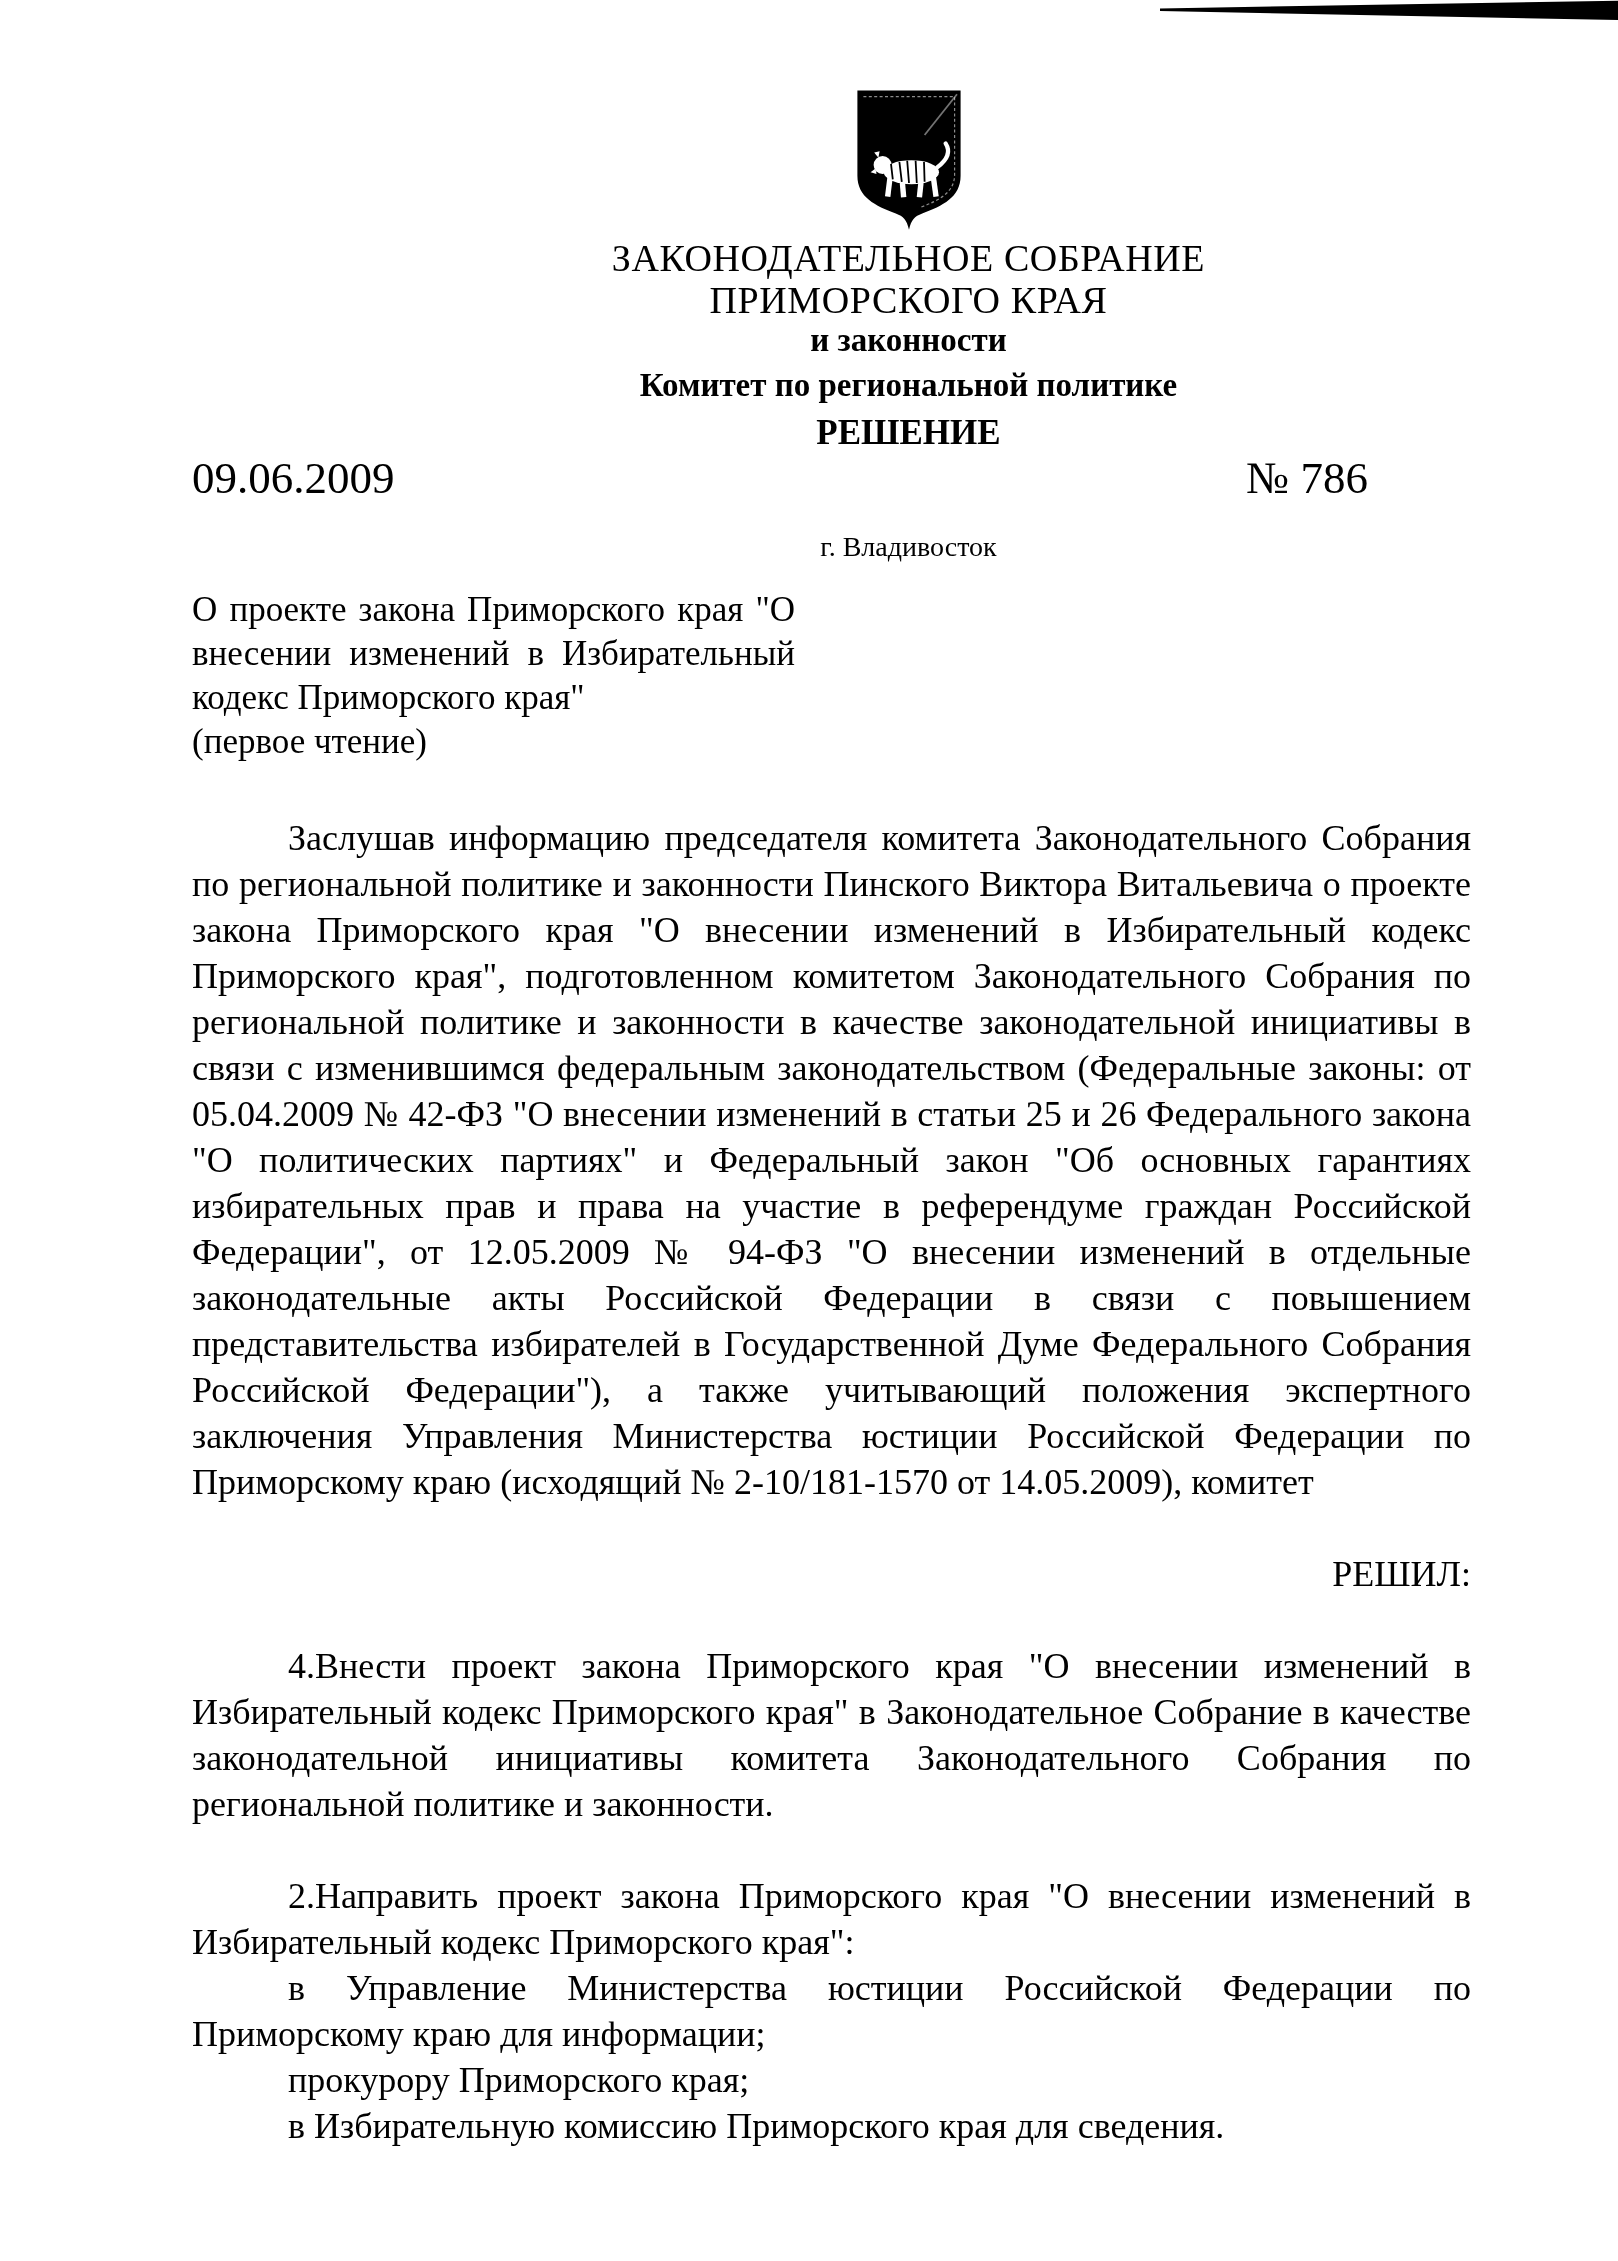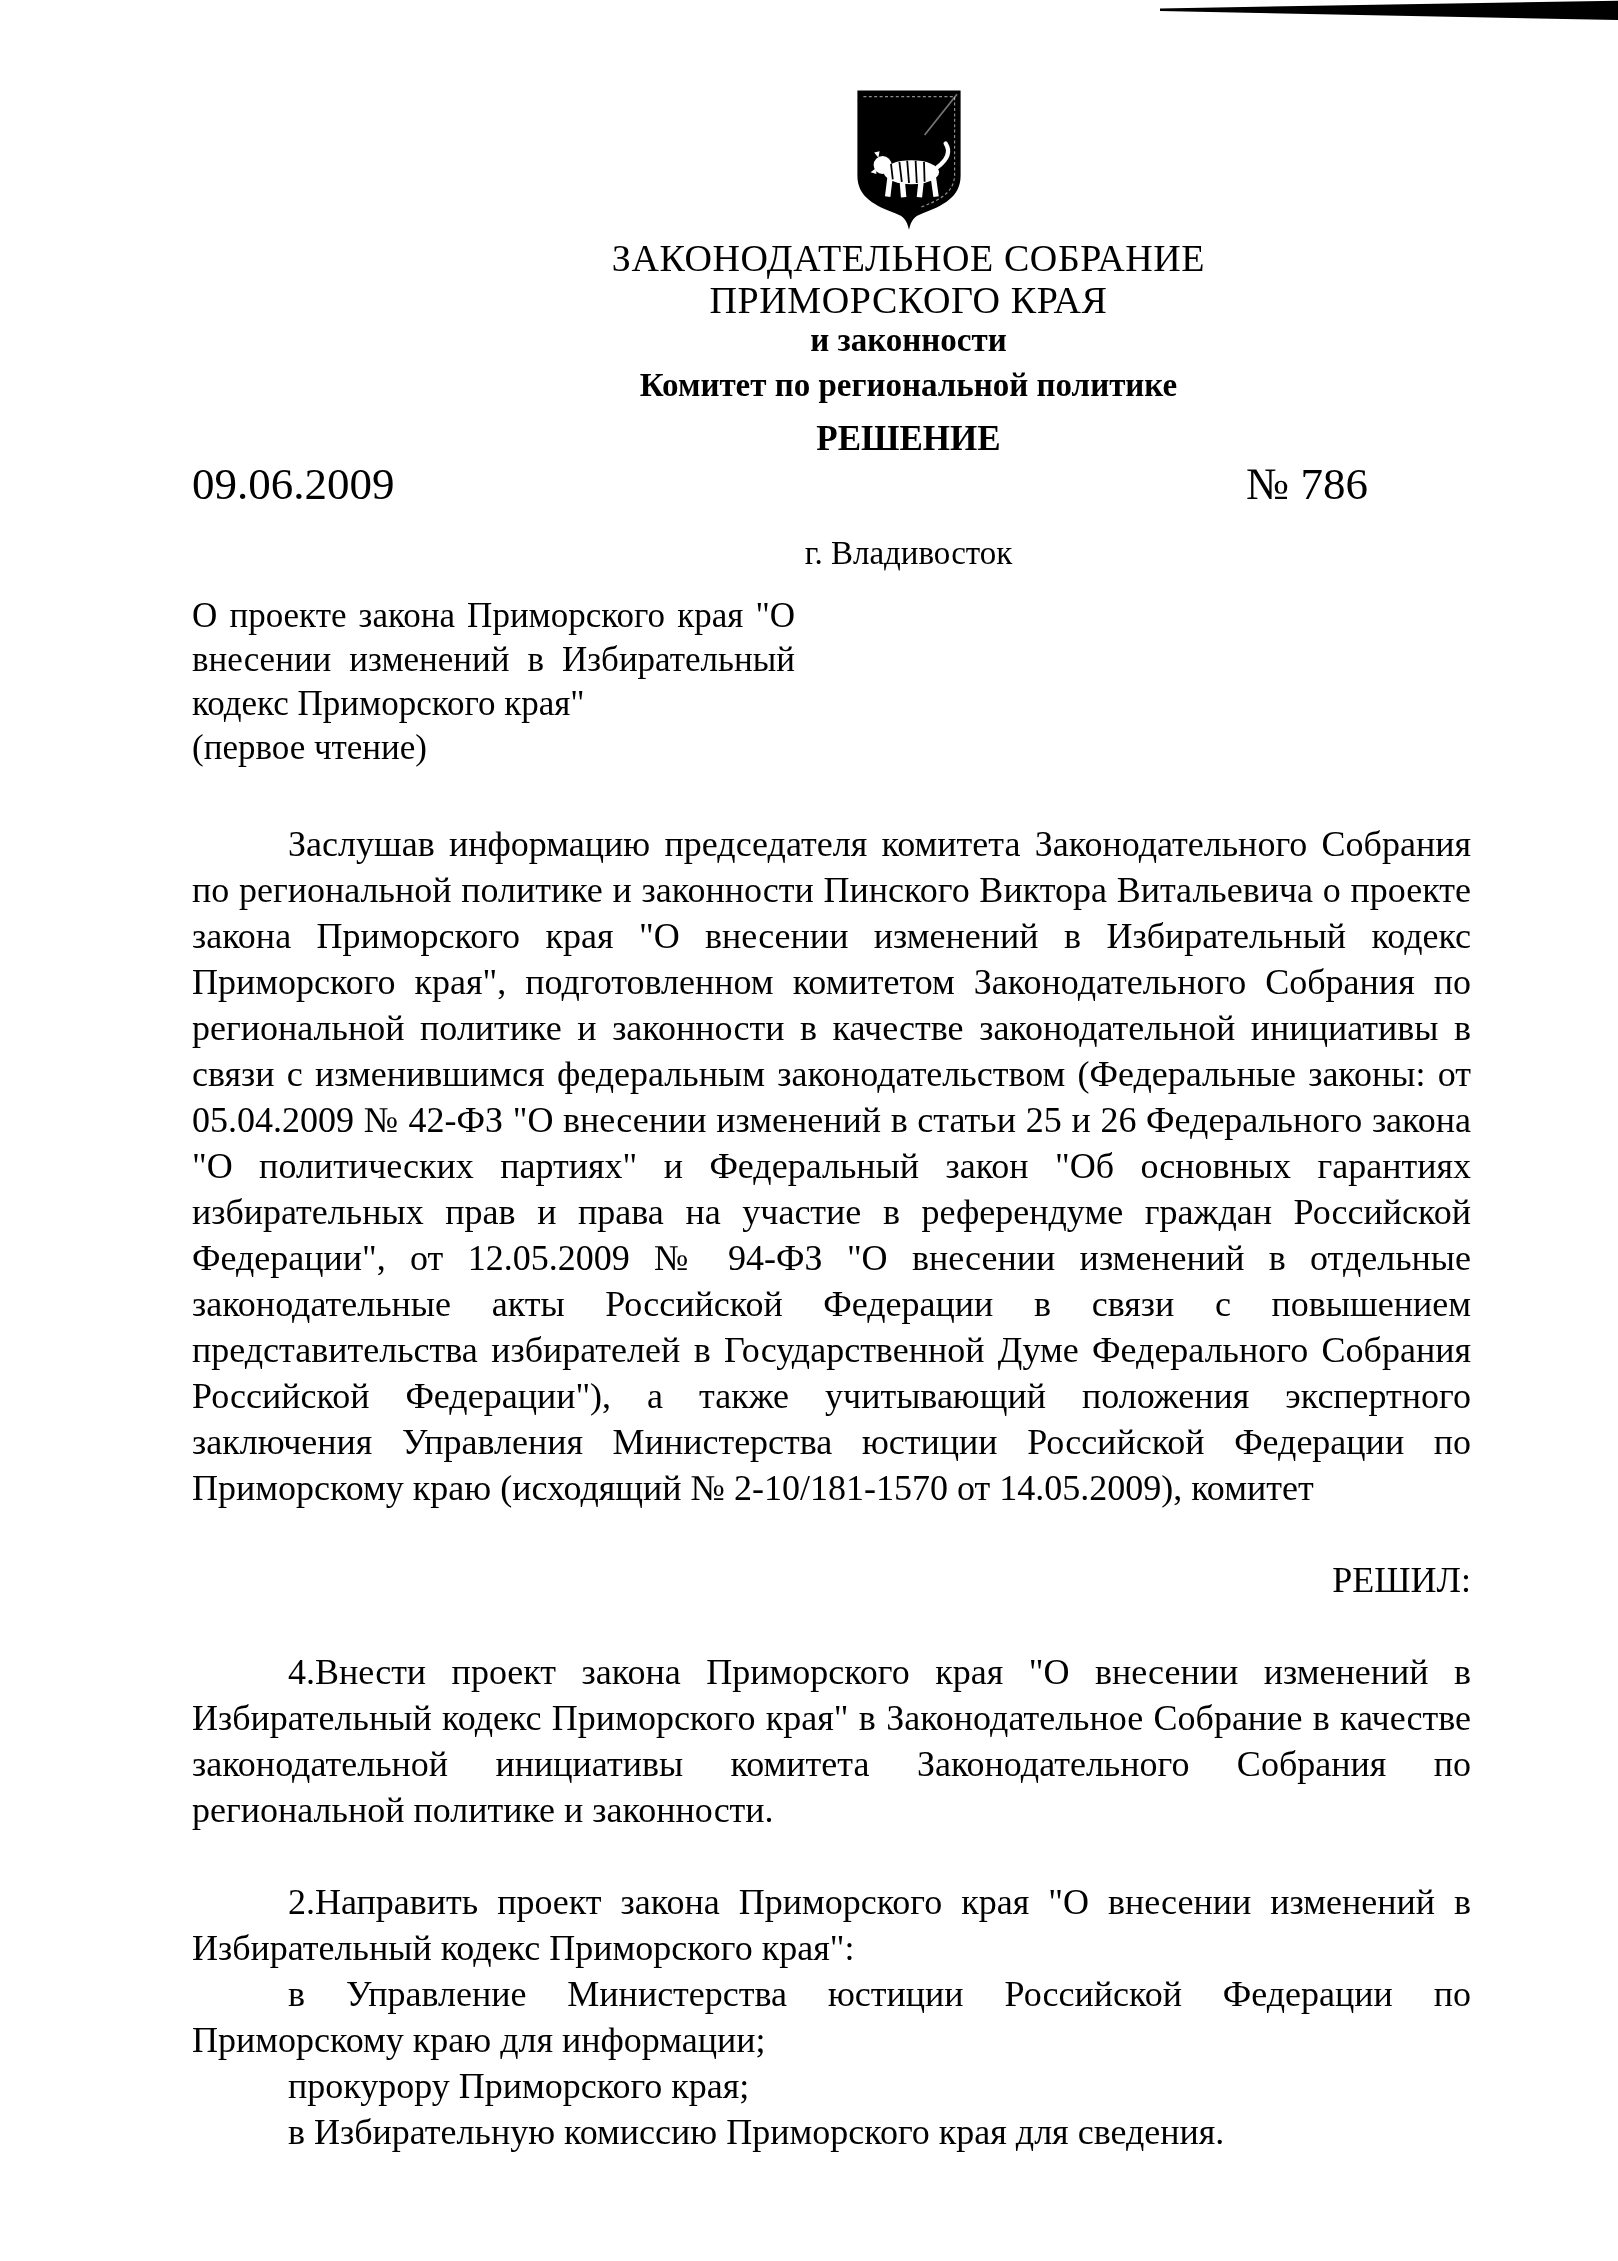--- a/index.html
+++ b/index.html
@@ -41,35 +41,35 @@
   .committee-line {
     font-size: 33px;
     line-height: 38px;
     font-weight: bold;
   }
   .committee-first { margin-top: 7.7px; }
   .doc-type {
     font-size: 35px;
     line-height: 38px;
     font-weight: bold;
-    margin-top: 16px;
+    margin-top: 10px;
   }
   .ref-row {
     display: flex;
     justify-content: space-between;
     align-items: baseline;
     font-size: 45px;
     line-height: 45px;
     margin-top: 3.8px;
   }
   .doc-number { margin-right: 103px; }
   .place-line {
     text-align: center;
     transform: translateX(77px);
-    font-size: 33px;
+    font-size: 28px;
     line-height: 38px;
     margin-top: 27px;
   }
   .subject-block {
     width: 603px;
     margin-top: 22px;
     font-size: 35px;
     line-height: 44px;
   }
   .subject-text { text-align: justify; }

